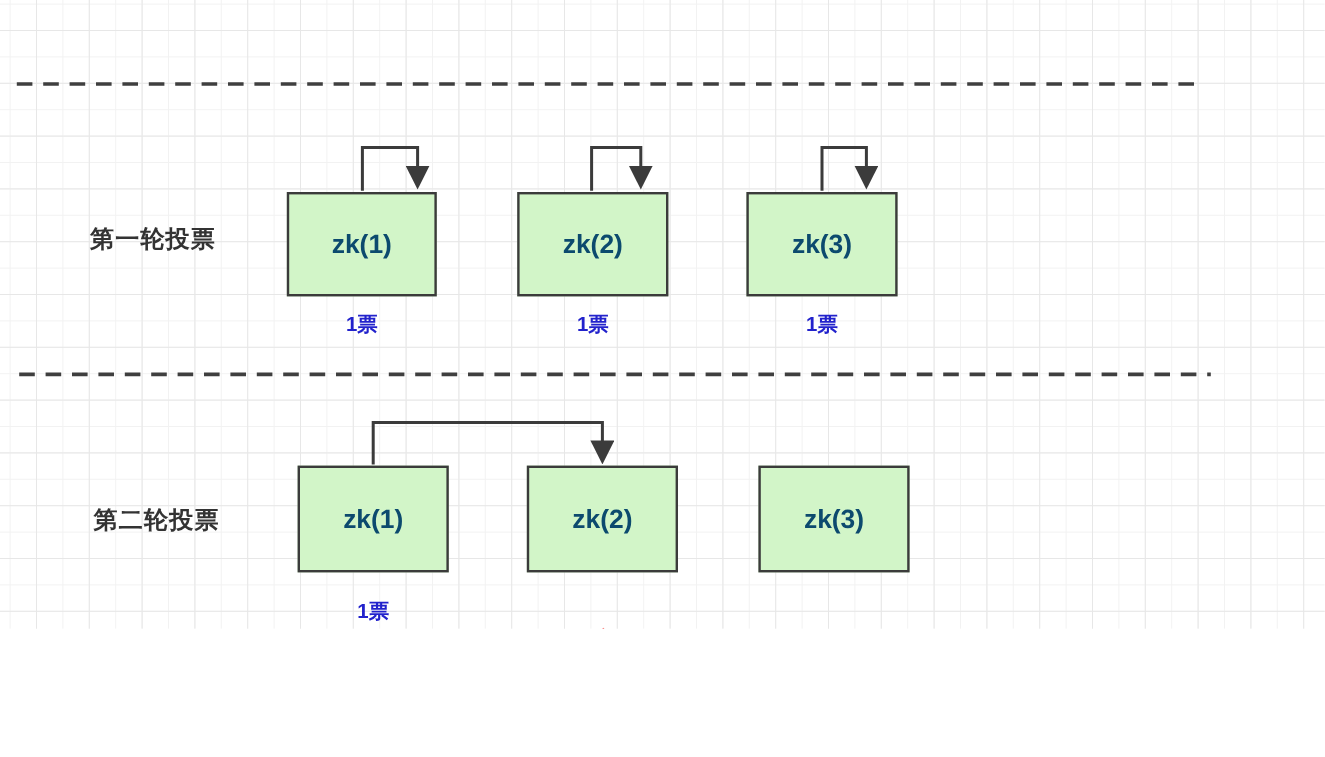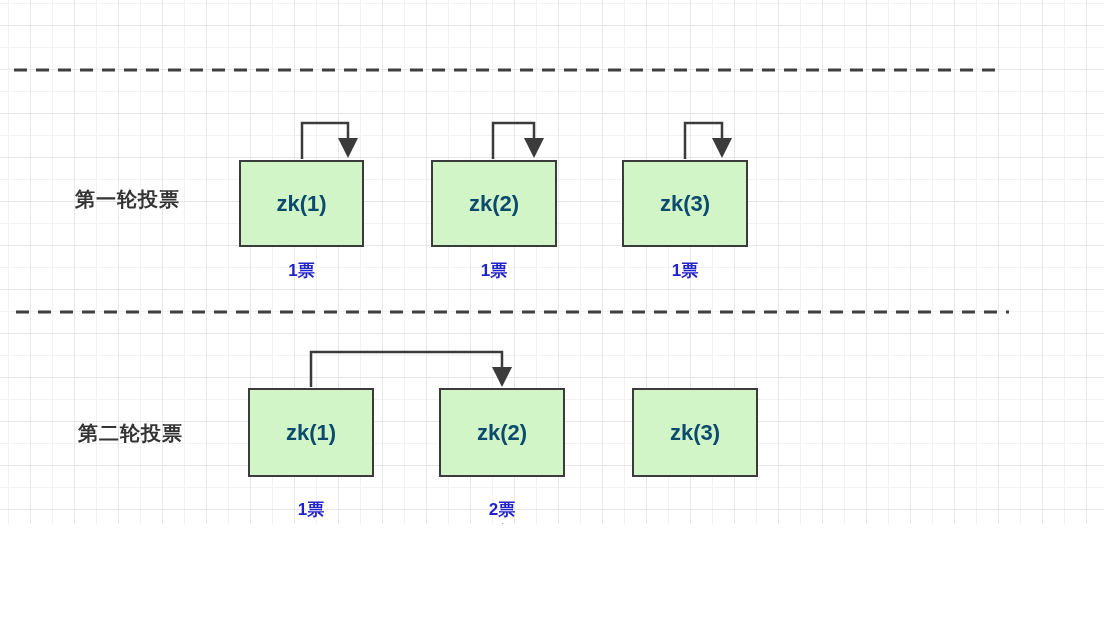--- a/index.html
+++ b/index.html
@@ -96,16 +96,15 @@
     <span>zk(1)</span>
   </div>
   <div class="node" style="left:439px;top:388px;width:126px;height:89px;">
     <span>zk(2)</span>
   </div>
   <div class="node" style="left:632px;top:388px;width:126px;height:89px;">
     <span>zk(3)</span>
   </div>
 
   <div class="vote-label" style="left:248px;top:498px;width:126px;">1票</div>
-  <div class="vote-label" style="left:439px;top:498px;width:126px;">2票</div>
 
 
 </div>
 
 </body></html>

